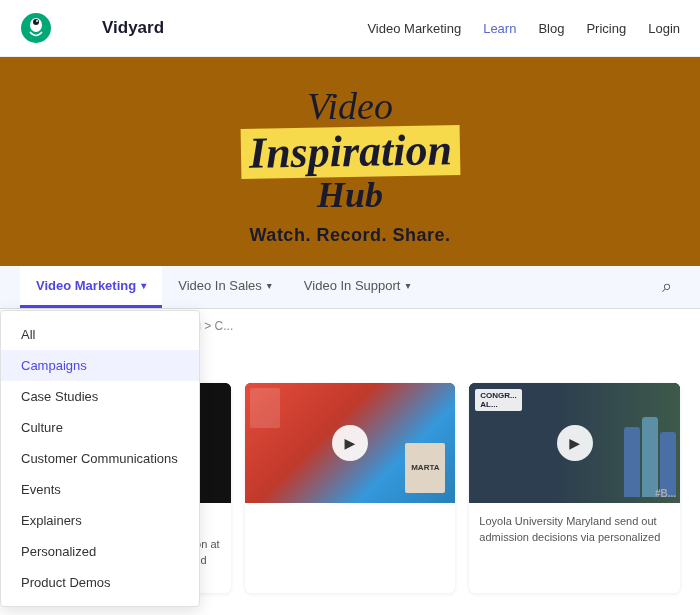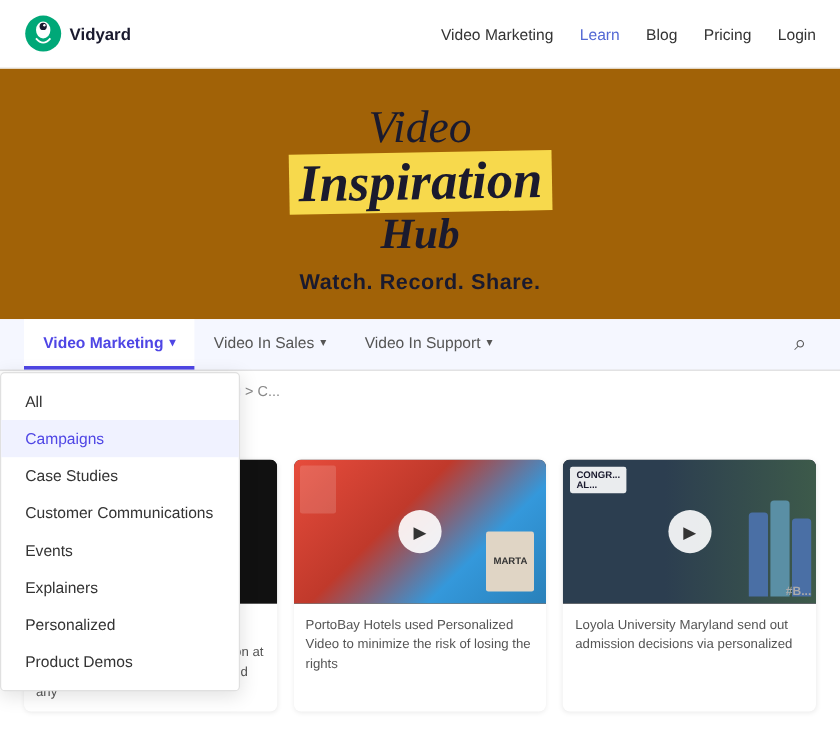--- a/index.html
+++ b/index.html
@@ -2,21 +2,21 @@
 <html><head>
   <meta charset="utf-8">
   <style>
     * { margin: 0; padding: 0; box-sizing: border-box; }
     body { font-family: -apple-system, BlinkMacSystemFont, 'Segoe UI', Arial, sans-serif; background: #fff; width: 700px; height: 615px; overflow: hidden; position: relative; }
 
     
     .navbar { display: flex; align-items: center; padding: 12px 20px; border-bottom: 1px solid #eee; background: #fff; position: relative; z-index: 10; }
     .logo { display: flex; align-items: center; gap: 6px; margin-right: auto; }
     .logo-icon { width: 32px; height: 32px; }
-    .logo-text { font-size: 14px; font-weight: 700; color: #1a1a2e; }
+    .logo-text { font-size: 17px; font-weight: 700; color: #1a1a2e; margin-left: 44px; }
     .nav-links { display: flex; align-items: center; gap: 22px; font-size: 13px; }
     .nav-link { color: #333; text-decoration: none; cursor: pointer; }
     .nav-link.active { color: #5469d4; }
     .nav-btn { background: #4f46e5; color: #fff; border: none; border-radius: 4px; padding: 8px 14px; font-size: 13px; font-weight: 600; cursor: pointer; }
 
     
     .hero { text-align: center; padding: 30px 20px 20px; background: #a16207; }
     .hero-sub { font-size: 18px; font-weight: 700; color: #1a1a2e; margin-top: 10px; letter-spacing: 0.5px; }
 
     
@@ -96,20 +96,21 @@
       <span>Video In Support</span>
       <span class="tab-chevron">▾</span>
     </div>
     <button class="search-icon-btn">⌕</button>
   </div>
 
   <div class="dropdown" style="left: 0; top: 44px; margin-left: 0;">
     <div class="dropdown-item">All</div>
     <div class="dropdown-item active">Campaigns</div>
     <div class="dropdown-item">Case Studies</div>
+    <div class="dropdown-item">Culture</div>
     <div class="dropdown-item">Customer Communications</div>
     <div class="dropdown-item">Events</div>
     <div class="dropdown-item">Explainers</div>
     <div class="dropdown-item">Personalized</div>
     <div class="dropdown-item">Product Demos</div>
 
   </div>
 </div>
 
 <div class="breadcrumb">
@@ -149,21 +150,20 @@
     <div class="card-thumb">
       <div style="width:100%;height:100%;background:linear-gradient(135deg,#e74c3c 0%,#c0392b 40%,#3498db 70%,#2980b9 100%);display:flex;align-items:center;justify-content:center;position:relative;">
         <div style="position:absolute;bottom:10px;right:10px;width:40px;height:50px;background:#e0d5c5;border-radius:2px;display:flex;align-items:center;justify-content:center;">
           <div style="font-size:8px;color:#333;font-weight:700;text-align:center;">MARTA</div>
         </div>
         <div style="position:absolute;top:5px;left:5px;width:30px;height:40px;background:rgba(255,255,255,0.15);border-radius:2px;"></div>
         <div class="play-btn">▶</div>
       </div>
     </div>
     <div class="card-body">
-      <div class="card-desc">PortoBay Hotels used Personalized Video to minimize the risk of losing the rights</div>
     </div>
   </div>
 
   <div class="card">
     <div class="card-thumb">
       <div style="width:100%;height:100%;background:#2c3e50;display:flex;align-items:center;justify-content:center;position:relative;overflow:hidden;padding-left:24px;">
 
         <div style="position:absolute;right:0;top:0;bottom:0;width:60%;background:linear-gradient(90deg,transparent,#3d5a4a);display:flex;align-items:center;justify-content:flex-end;padding-right:4px;">
           <div style="display:flex;gap:2px;align-items:flex-end;height:90%;">
             <div style="width:16px;height:70px;background:#4a6fa5;border-radius:3px 3px 0 0;"></div>

